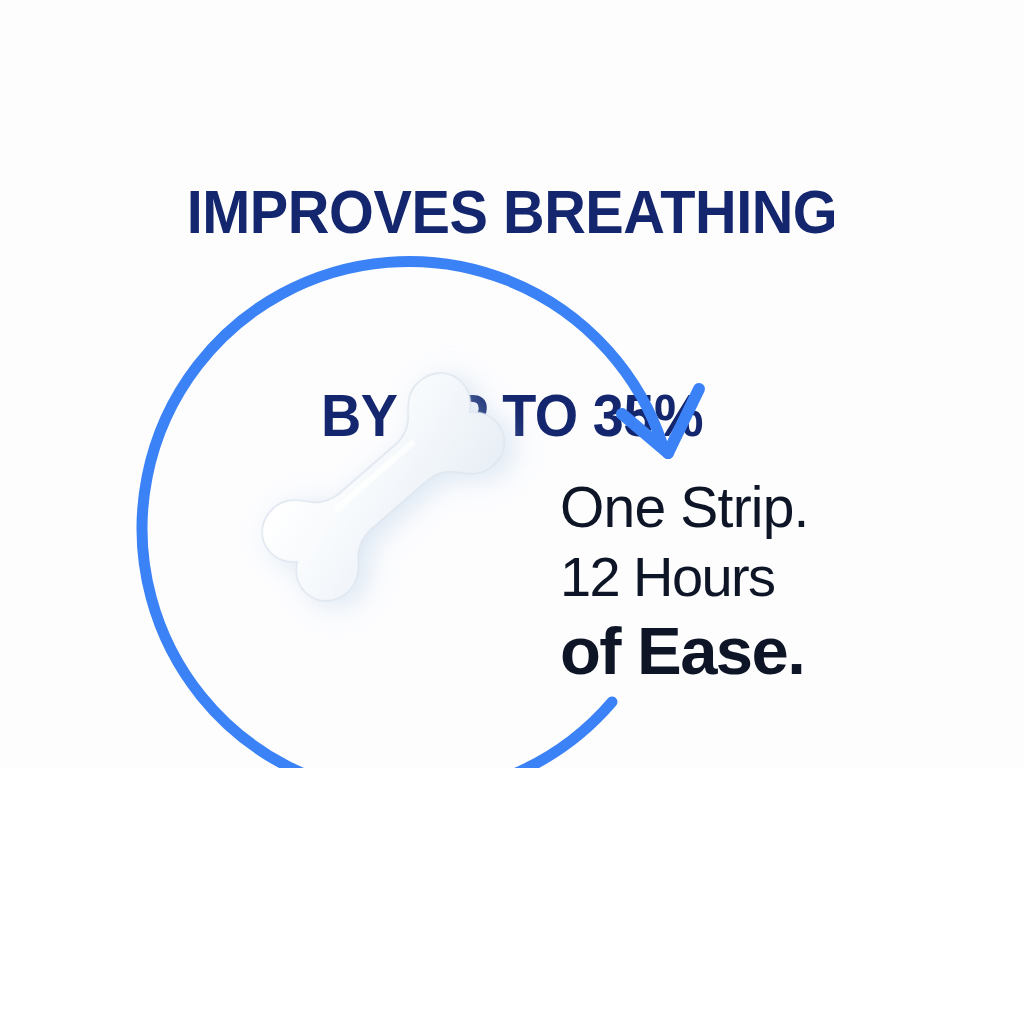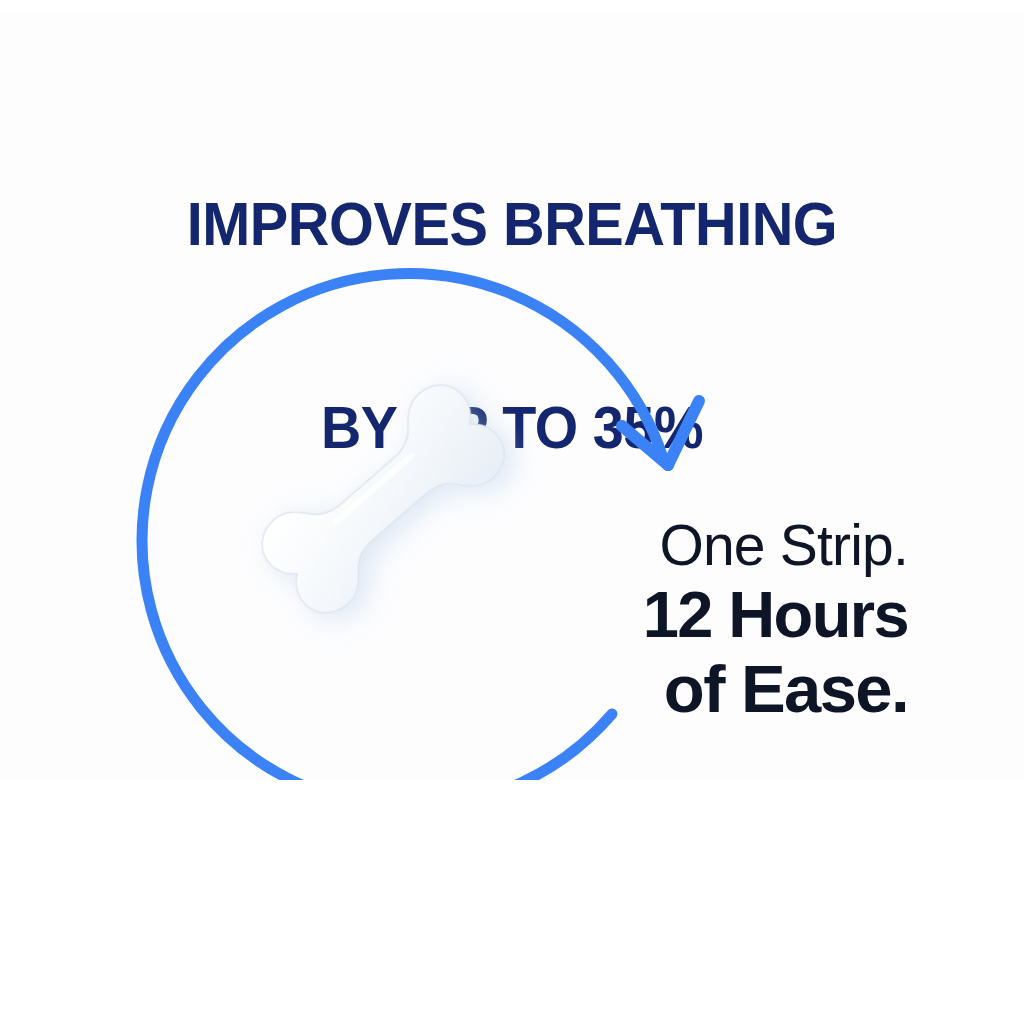--- a/index.html
+++ b/index.html
@@ -7,21 +7,20 @@
     padding: 0;
     background: #ffffff;
   }
   #poster {
     position: relative;
     width: 1024px;
     height: 768px;
     background: #fdfdfe;
     overflow: hidden;
     font-family: "Liberation Sans", "DejaVu Sans", sans-serif;
-    margin-top: 12px;
     -webkit-font-smoothing: antialiased;
   }
 
   
   .headline {
     position: absolute;
     left: 0;
     top: 42px;
     width: 1024px;
     text-align: center;
@@ -54,36 +53,36 @@
     top: 352px;
     width: 400px;
     height: 350px;
   }
   .strip-svg { width: 400px; height: 350px; display: block; overflow: visible; }
 
   
   .caption {
     position: absolute;
     left: 560px;
-    top: 500px;
+    top: 474px;
     width: 348px;
-    text-align: right;
+    text-align: left;
     color: #0d1526;
   }
   .cap-line1 {
     font-size: 57px;
     line-height: 66px;
     font-weight: 400;
     letter-spacing: -0.8px;
     white-space: pre;
   }
   .cap-line2 {
-    font-size: 65px;
+    font-size: 56px;
     line-height: 74px;
-    font-weight: 700;
+    font-weight: 400;
     letter-spacing: -1.6px;
     white-space: pre;
   }
   .cap-line3 {
     font-size: 67px;
     line-height: 74px;
     font-weight: 700;
     letter-spacing: -1.6px;
     white-space: pre;
   }

